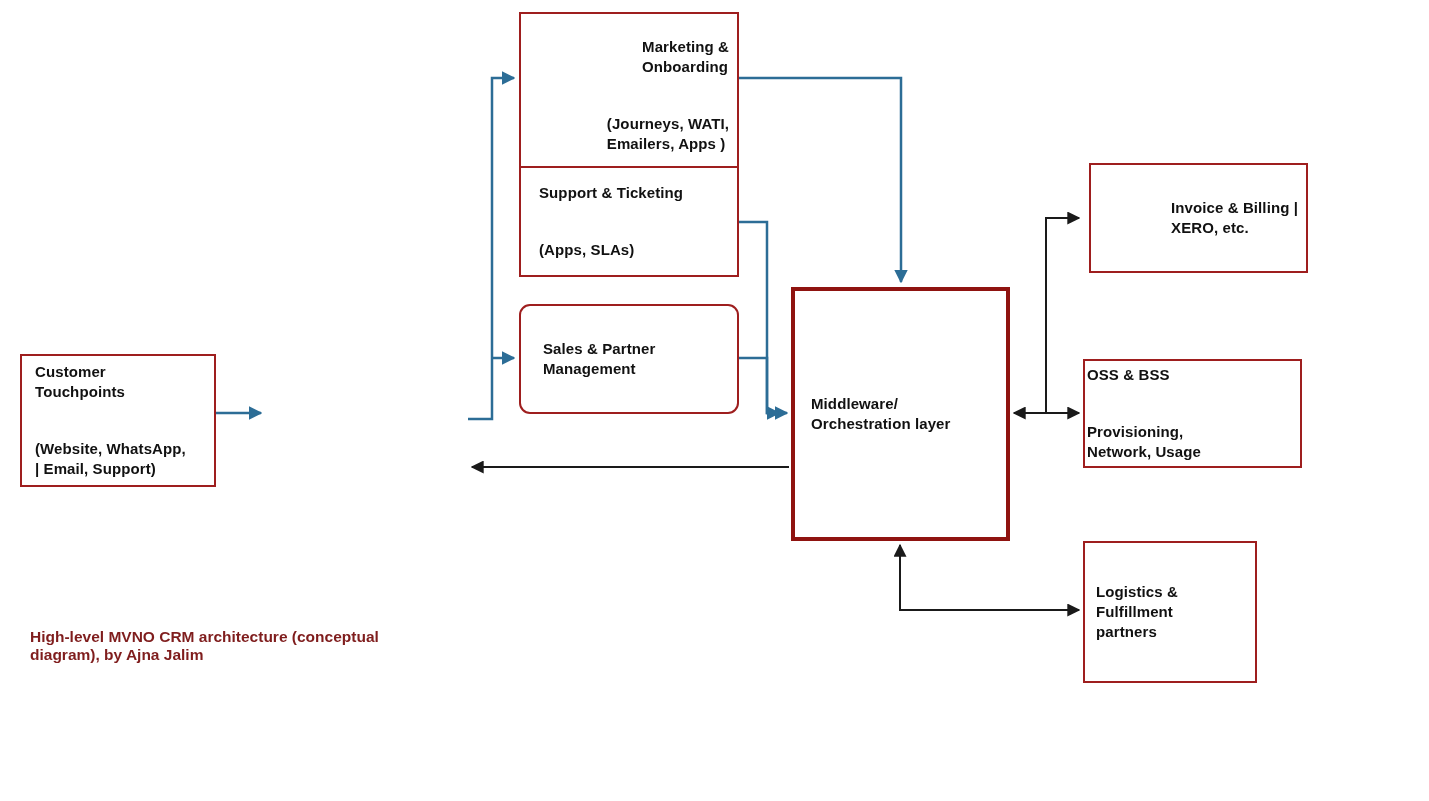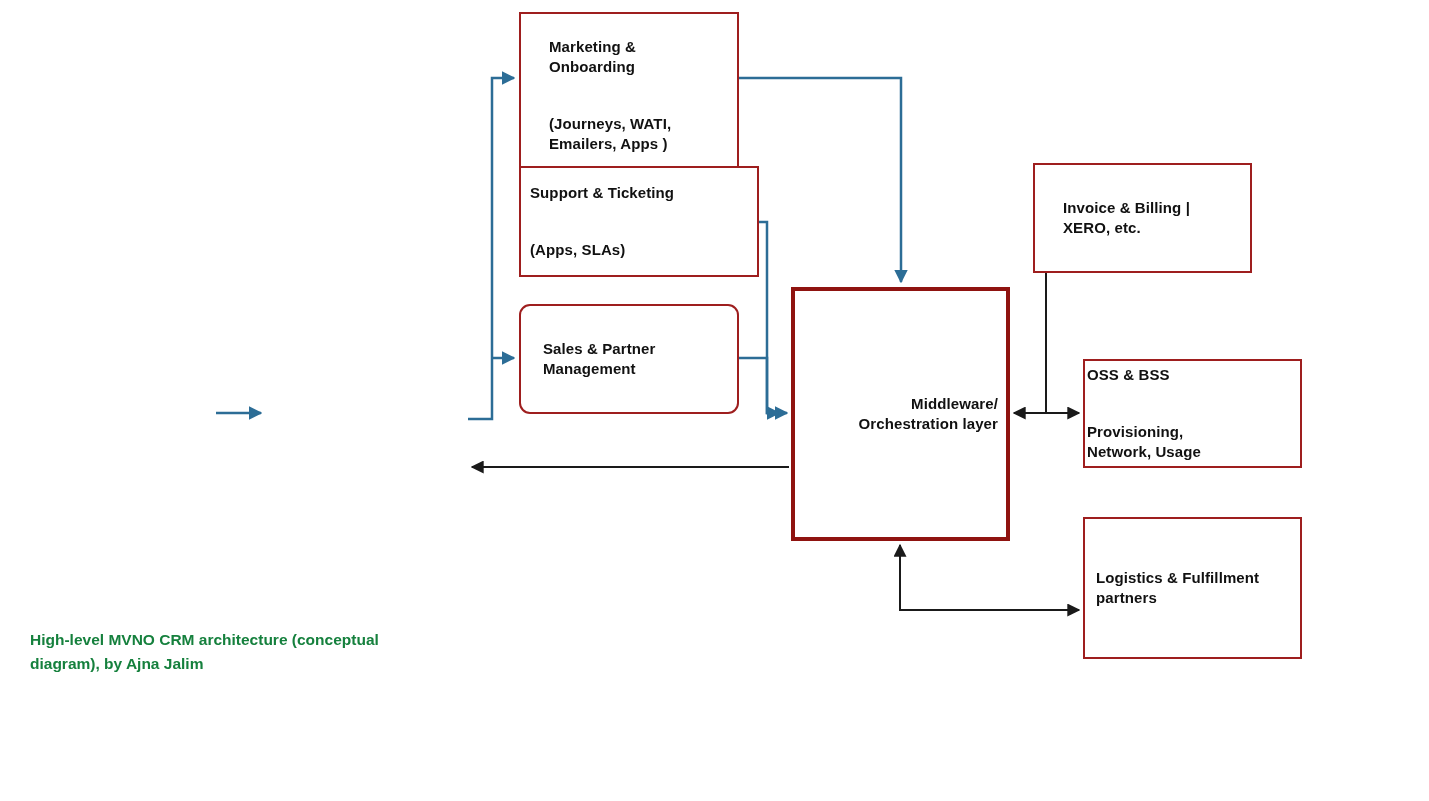--- a/index.html
+++ b/index.html
@@ -29,21 +29,20 @@
     box-sizing: border-box;
     display: flex;
     flex-direction: column;
     justify-content: center;
     padding: 6px 8px 6px 13px;
     color: #111111;
   }
   .node.thick {
     border-width: 4px;
     border-color: #8f1310;
-    text-align: right;
   }
   .node .title,
   .node .subtitle {
     font-weight: bold;
     font-size: 15px;
     line-height: 20px;
     white-space: pre-line;
     letter-spacing: 0.1px;
   }
   .node .subtitle {
@@ -53,24 +52,24 @@
     display: none;
   }
   .pad-wide {
     padding-left: 28px;
   }
   .caption {
     position: absolute;
     left: 30px;
     top: 628px;
     width: 440px;
-    color: #15803d;
+    color: #7f1d1d;
     font-weight: bold;
     font-size: 15.5px;
-    line-height: 24px;
+    line-height: 18px;
     white-space: pre-line;
   }
 </style>
 </head>
 <body>
 
 <div class="canvas">
 
   <svg class="connectors" viewBox="0 0 1429 801" xmlns="http://www.w3.org/2000/svg">
     <defs>
@@ -92,58 +91,64 @@
     </g>
 
     <g stroke="#1a1a1a" stroke-width="2" fill="none">
       <path d="M789,467 H472" marker-end="url(#arrow-black)"></path>
       <path d="M1014,413 H1079" marker-start="url(#arrow-black)" marker-end="url(#arrow-black)"></path>
       <path d="M1046,413 V218 H1079" marker-end="url(#arrow-black)"></path>
       <path d="M900,545 V610 H1079" marker-start="url(#arrow-black)" marker-end="url(#arrow-black)"></path>
     </g>
   </svg>
 
+  <div class="node" style="left:20px; top:354px; width:196px; height:133px;">
+    <div class="title">Customer
+Touchpoints</div>
+    <div class="subtitle">(Website, WhatsApp,
+| Email, Support)</div>
+  </div>
 
 
-  <div class="node" style="left:519px; top:12px; width:220px; height:167px; padding-left:28px;">
+  <div class="node" style="left:519px; top:12px; width:220px; height:167px; padding-left:18px;align-items:flex-end;">
     <div class="title">Marketing &amp;
 Onboarding</div>
     <div class="subtitle">(Journeys, WATI,
 Emailers, Apps )</div>
   </div>
 
-  <div class="node" style="left:519px; top:166px; width:240px; height:111px; padding-left:9px;">
+  <div class="node" style="left:519px; top:166px; width:220px; height:111px; padding-left:18px;">
     <div class="title">Support &amp; Ticketing</div>
     <div class="subtitle">(Apps, SLAs)</div>
   </div>
 
   <div class="node" style="left:519px; top:304px; width:220px; height:110px; padding-left:22px;border-radius:11px;">
     <div class="title">Sales &amp; Partner
 Management</div>
 
   </div>
 
   <div class="node thick" style="left:791px; top:287px; width:219px; height:254px; padding-left:16px;">
     <div class="title">Middleware/
 Orchestration layer</div>
   </div>
 
-  <div class="node pad-wide" style="left:1033px; top:163px; width:219px; height:110px;">
+  <div class="node pad-wide" style="left:1089px; top:163px; width:219px; height:110px;align-items:flex-end;">
     <div class="title">Invoice &amp; Billing |
 XERO, etc.</div>
 
   </div>
 
   <div class="node" style="left:1083px; top:359px; width:219px; height:109px; padding-left:2px;">
     <div class="title">OSS &amp; BSS</div>
     <div class="subtitle">Provisioning,
 Network, Usage</div>
   </div>
 
-  <div class="node" style="left:1083px; top:517px; width:219px; height:142px; padding-left:11px;">
+  <div class="node" style="left:1083px; top:541px; width:174px; height:142px; padding-left:11px;">
     <div class="title">Logistics &amp; Fulfillment
 partners</div>
   </div>
 
   <div class="caption">High-level MVNO CRM architecture (conceptual
 diagram), by Ajna Jalim</div>
 
 </div>
 
 </body></html>

